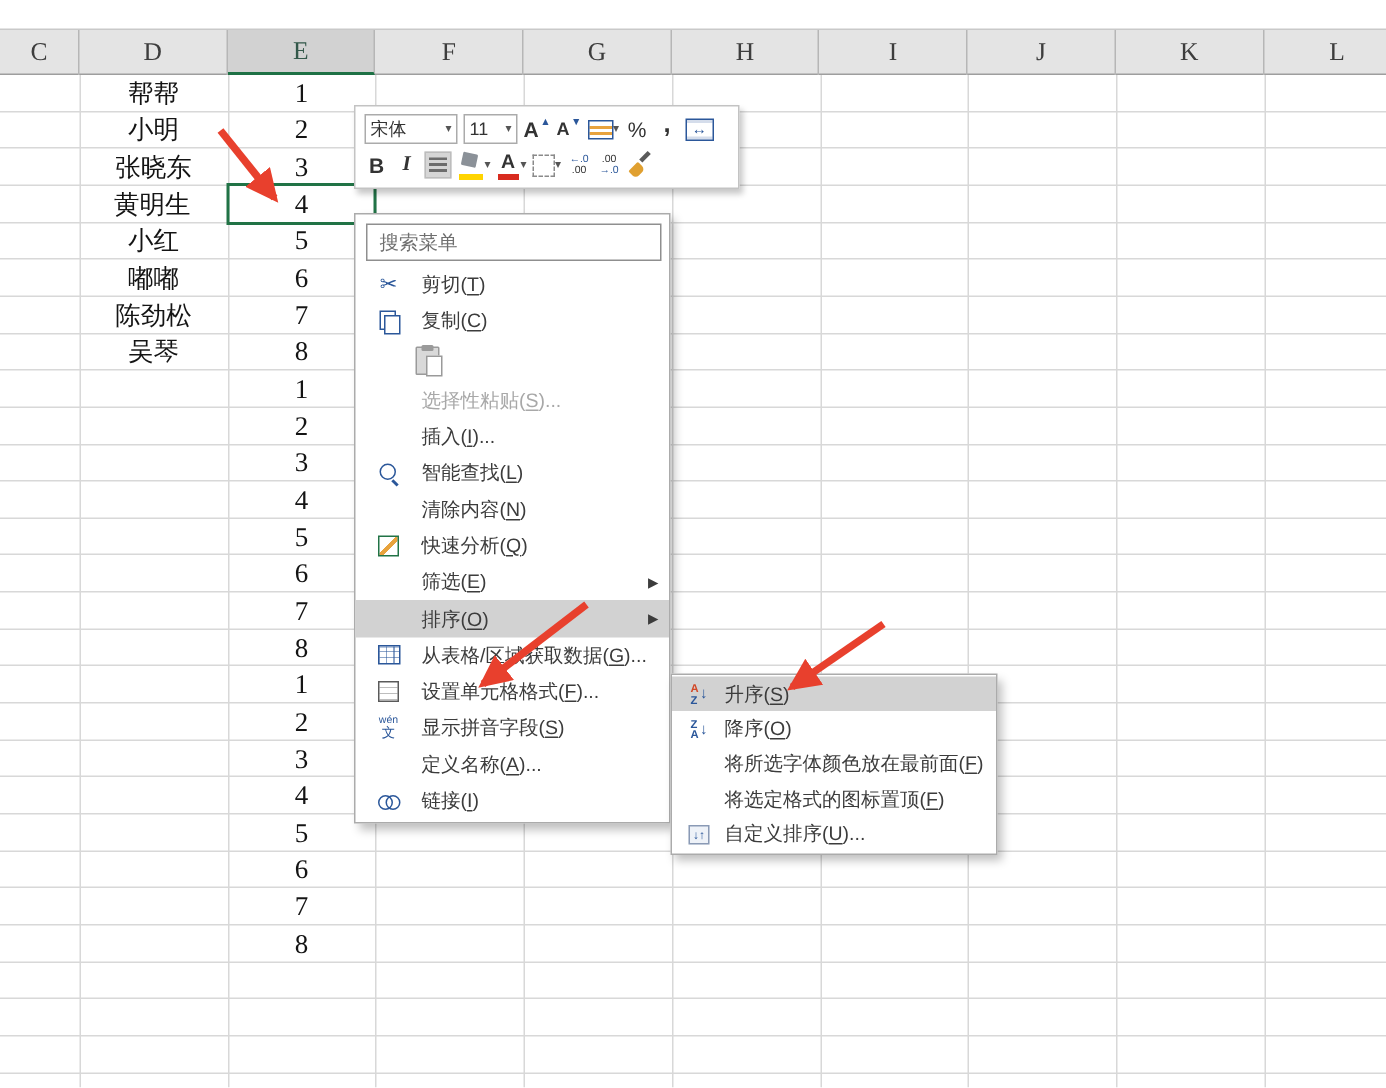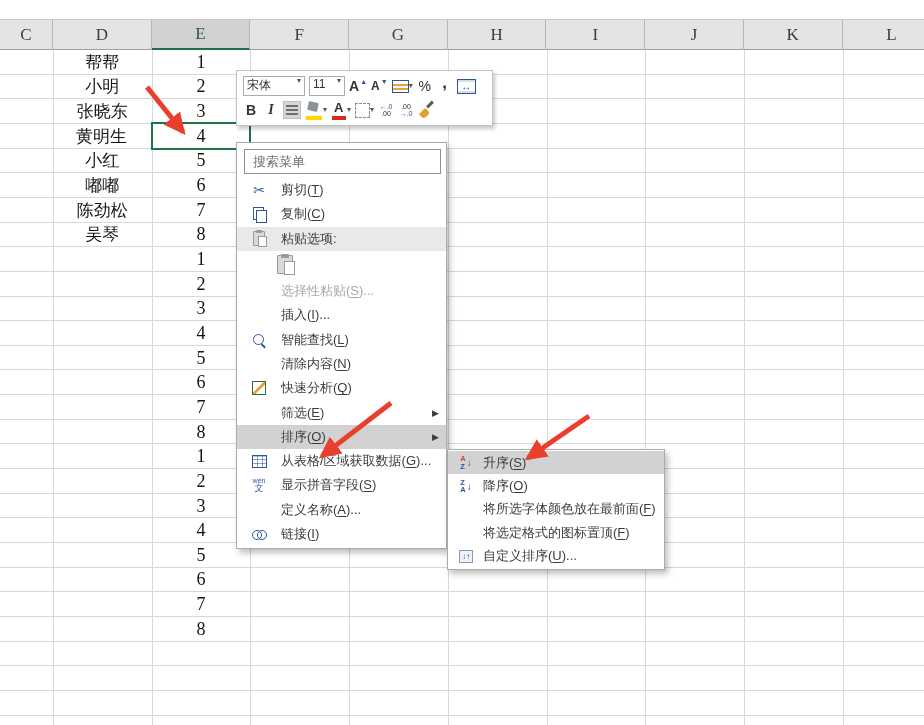--- a/index.html
+++ b/index.html
@@ -25,21 +25,21 @@
     color:#141414; font-family:"Liberation Serif","DejaVu Serif",serif; }
   .cell.name { font-size:17px; }
   .cell.num  { font-size:18px; }
   #selection-box { position:absolute; border:2px solid #217346; background:transparent; z-index:5; }
 
   
   #mini-toolbar { position:absolute; left:236px; top:70px; width:257px; height:56px;
     background:#fff; border:1px solid #c3c3c3; box-shadow:2px 3px 4px rgba(0,0,0,.22);
     z-index:20; padding:4px 6px; display:flex; flex-direction:column; justify-content:space-between; }
   .tb-row { display:flex; align-items:center; height:22px; gap:4px; }
-  .tb-box { border:1px solid #ababab; height:20px; display:flex; align-items:flex-start;
+  .tb-box { border:1px solid #ababab; height:20px; display:flex; align-items:center;
     font-size:12px; color:#333; padding:0 3px; gap:0; }
   .caret { font-size:8px; color:#555; line-height:1; }
   .tb-btn { display:flex; align-items:center; justify-content:center; min-width:16px;
     height:20px; color:#333; }
   .tb-letter { font-size:14px; font-weight:bold; color:#333; }
   .ital { font-style:italic; font-family:"Liberation Serif",serif; }
   .tiny-caret-up { font-size:7px; color:#2b579a; margin-left:1px; transform:translateY(-5px); }
   .tiny-caret-dn { font-size:7px; color:#2b579a; margin-left:1px; transform:translateY(-5px); }
   .gallery-ic { width:17px; height:13px; border:1px solid #2b579a; background:
     linear-gradient(#fff 0 3px,#e8a33d 3px 5px,#fff 5px 7px,#e8a33d 7px 9px,#fff 9px 100%); }
@@ -321,26 +321,20 @@
           <span class="ic-cut">✂</span>
         </span>
         <span class="mi-label"><span>剪切(</span><u>T</u><span>)</span></span>
       </div>
       <div class="menu-item">
         <span class="mi-icon">
           <span class="ic-copy"></span>
         </span>
         <span class="mi-label"><span>复制(</span><u>C</u><span>)</span></span>
       </div>
-      <div class="menu-item hl-light">
-        <span class="mi-icon">
-          <span class="ic-paste"></span>
-        </span>
-        <span class="mi-label"><span>粘贴选项:</span></span>
-      </div>
       <div class="paste-row">
         <span class="ic-paste big"></span>
       </div>
       <div class="menu-item disabled">
         <span class="mi-icon"></span>
         <span class="mi-label"><span>选择性粘贴(</span><u>S</u><span>)...</span></span>
       </div>
       <div class="menu-item">
         <span class="mi-icon"></span>
         <span class="mi-label"><span>插入(</span><u>I</u><span>)...</span></span>
@@ -369,20 +363,26 @@
       <div class="menu-item hl-dark">
         <span class="mi-icon"></span>
         <span class="mi-label"><span>排序(</span><u>O</u><span>)</span></span>
         <span class="mi-arrow">▶</span>
       </div>
       <div class="menu-item">
         <span class="mi-icon">
           <span class="ic-table"></span>
         </span>
         <span class="mi-label"><span>从表格/区域获取数据(</span><u>G</u><span>)...</span></span>
+      </div>
+      <div class="menu-item">
+        <span class="mi-icon">
+          <span class="ic-fmtcells"></span>
+        </span>
+        <span class="mi-label"><span>设置单元格格式(</span><u>F</u><span>)...</span></span>
       </div>
       <div class="menu-item">
         <span class="mi-icon">
           <span class="ic-pinyin">
             <span class="p1">wén</span>
             <span class="p2">文</span>
           </span>
         </span>
         <span class="mi-label"><span>显示拼音字段(</span><u>S</u><span>)</span></span>
       </div>

